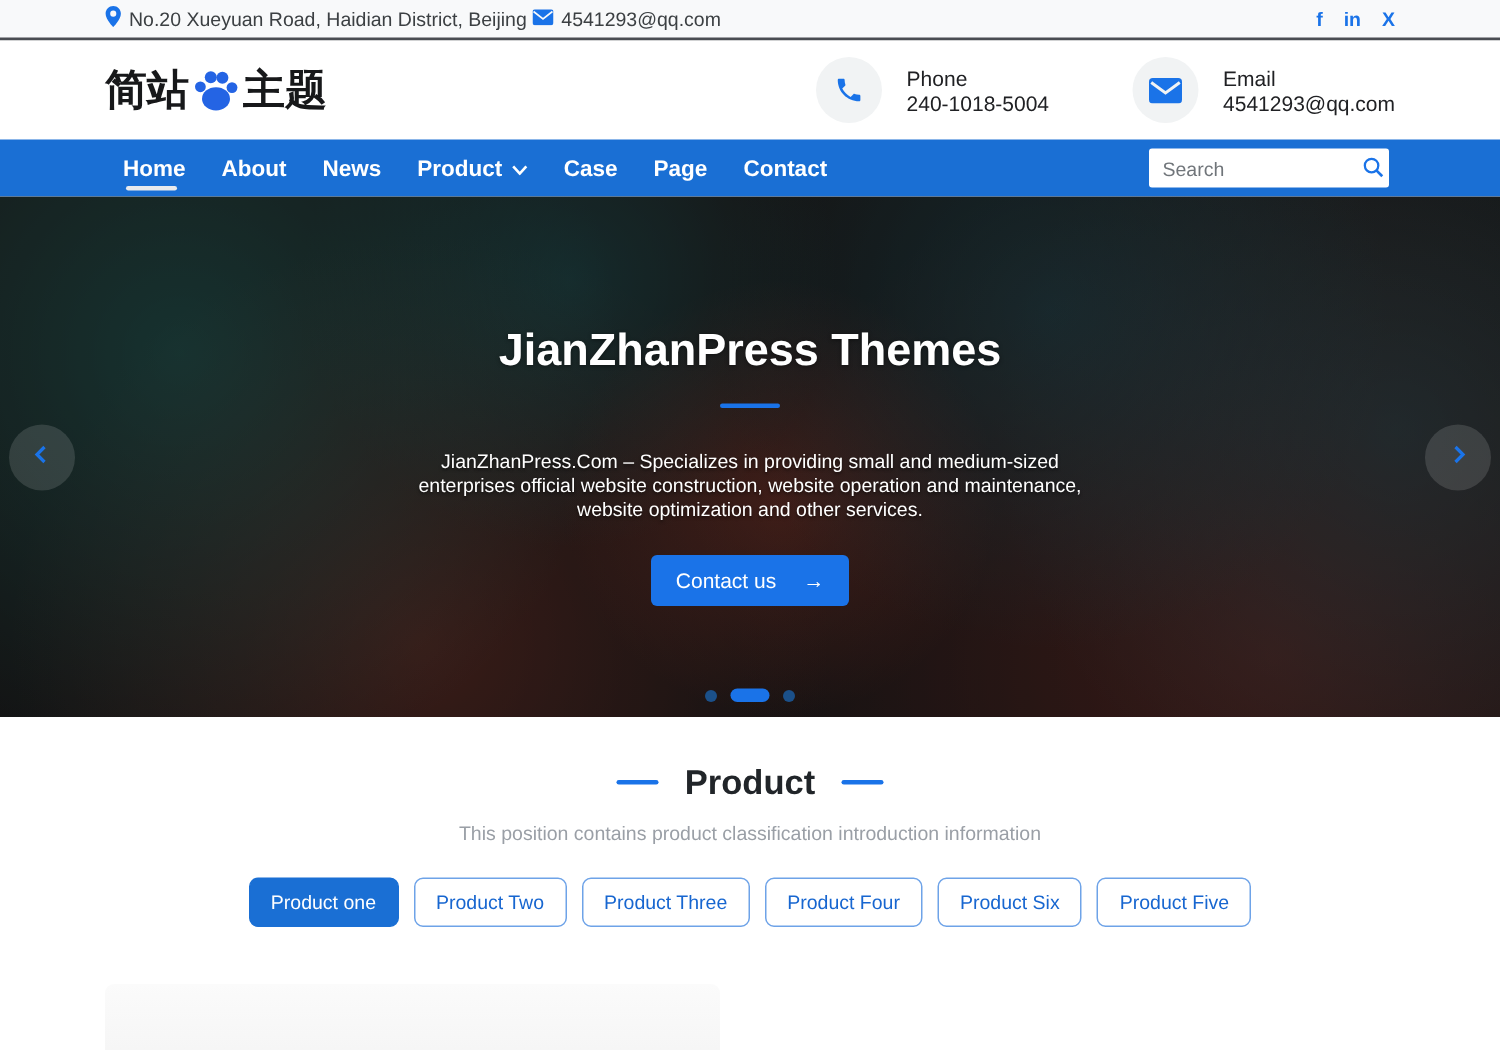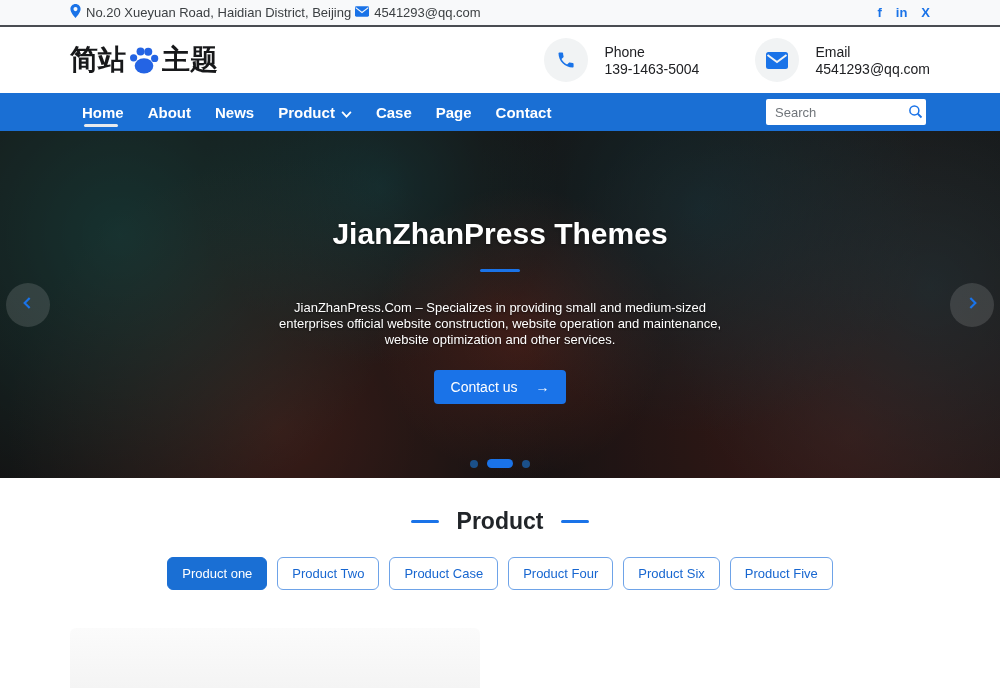--- a/index.html
+++ b/index.html
@@ -130,21 +130,21 @@
       </div>
       <div class="header-contacts">
         <div class="contact-group">
           <span class="contact-circle">
             <svg width="20" height="20" viewBox="0 0 24 24" fill="#1a73e8">
                 <path d="M6.6 10.8c1.5 2.9 3.8 5.2 6.7 6.7l2.2-2.2c.3-.3.7-.4 1-.2 1.1.4 2.3.6 3.6.6.6 0 1 .4 1 1V20c0 .6-.4 1-1 1C10.6 21 3 13.4 3 4c0-.6.4-1 1-1h3.5c.6 0 1 .4 1 1 0 1.3.2 2.5.6 3.6.1.3 0 .7-.2 1l-2.3 2.2z"></path>
               </svg>
           </span>
           <span class="contact-text">
             <span>Phone</span>
-            <span>139-1463-5004</span>
+            <span>240-1018-5004</span>
           </span>
         </div>
         <div class="contact-group">
           <span class="contact-circle">
             <svg width="22" height="17" viewBox="0 0 22 17">
                 <rect width="22" height="17" rx="2.5" fill="#1a73e8"></rect>
                 <path d="M1.5 3l9.5 7 9.5-7" stroke="#f1f3f4" stroke-width="2" fill="none"></path>
               </svg>
           </span>
           <span class="contact-text">
@@ -231,24 +231,25 @@
       <span class="dot"></span>
     </div>
   </div>
 
   <div class="product-section">
     <div class="section-heading">
       <span class="heading-dash"></span>
       <span class="section-title">Product</span>
       <span class="heading-dash"></span>
     </div>
+    <div class="section-subtitle">This position contains product classification introduction information</div>
     <div class="filters">
       <button class="filter-btn active">Product one</button>
       <button class="filter-btn">Product Two</button>
-      <button class="filter-btn">Product Case</button>
+      <button class="filter-btn">Product Three</button>
       <button class="filter-btn">Product Four</button>
       <button class="filter-btn">Product Six</button>
       <button class="filter-btn">Product Five</button>
     </div>
     <div class="product-card"></div>
   </div>
 
 </div>
 
 </body></html>

